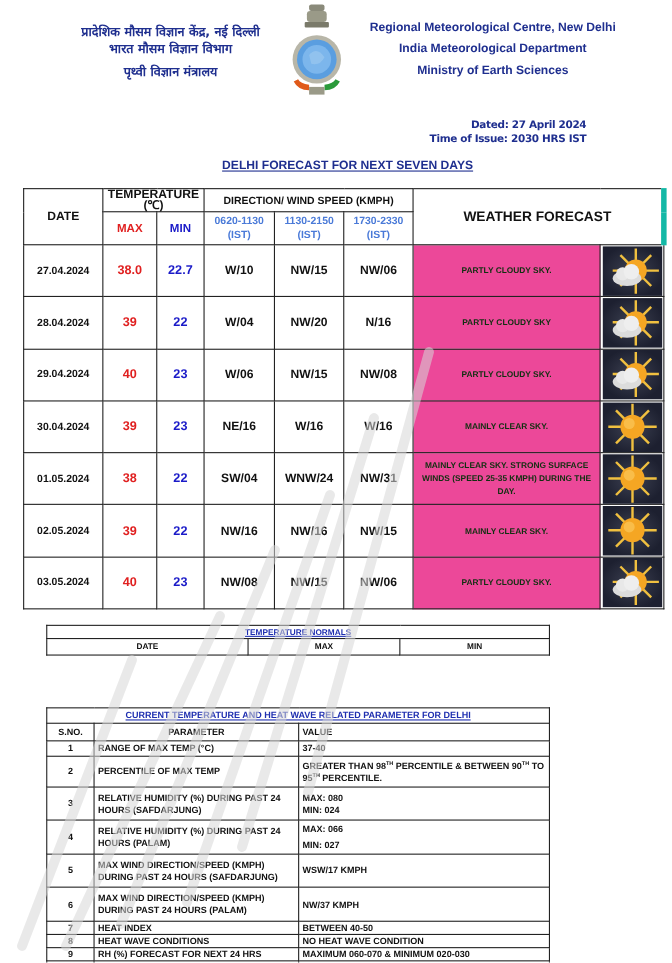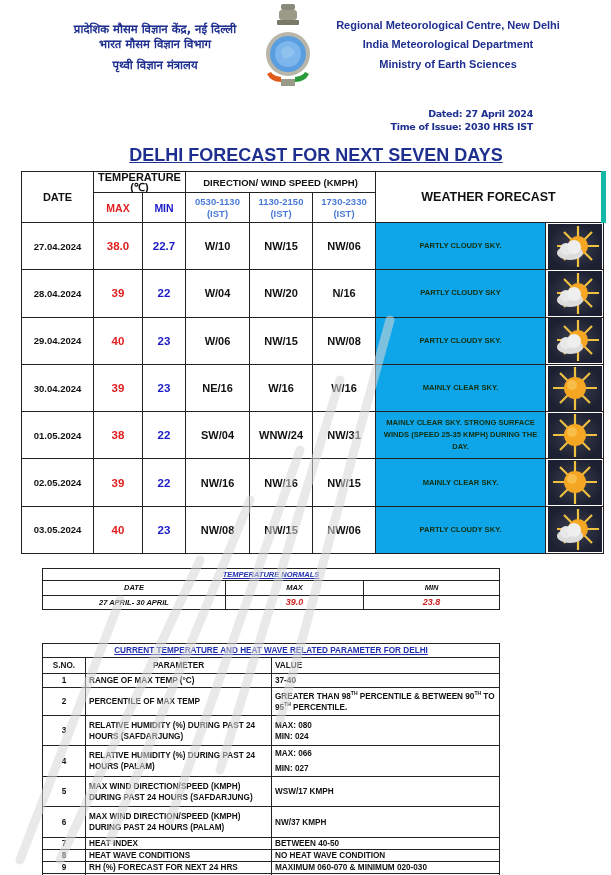--- a/index.html
+++ b/index.html
@@ -6,45 +6,45 @@
   html, body { width: 611px; height: 875px; overflow: hidden; background: #fff; }
   body { position: relative; font-family: "Liberation Sans", sans-serif; color: #111; }
 
   .abs { position: absolute; }
 
   
   .hindi { color: #1f2f8f; font-family: "DejaVu Sans", sans-serif; font-weight: bold; font-size: 11.5px; text-align: center; width: 230px; left: 40px; line-height: 21px; }
   .eng { color: #1f2f8f; font-weight: bold; font-size: 11px; text-align: center; width: 260px; left: 318px; line-height: 19.5px; }
   .logo { left: 263px; top: 2px; width: 50px; height: 88px; }
   .dated { right: 78px; text-align: right; color: #1f2f8f; font-weight: bold; font-size: 9.5px; line-height: 13px; font-family: "DejaVu Sans", sans-serif; letter-spacing: -0.3px; }
-  .main-title { left: 0; width: 611px; text-align: center; top: 145px; color: #1f2f8f; font-weight: bold; font-size: 18px; text-decoration: underline; padding-left: 21px; }
+  .main-title { left: 0; width: 611px; text-align: center; top: 145px; color: #1f2f8f; font-weight: bold; font-size: 11px; text-decoration: underline; padding-left: 21px; }
 
   
   table { border-collapse: collapse; position: absolute; table-layout: fixed; }
   .ft { left: 21px; top: 171px; width: 582px; }
   .ft td, .ft th { border: 1px solid #222; text-align: center; vertical-align: middle; font-weight: bold; }
   .ft th { font-size: 10px; }
   .ft .date-h { font-size: 11px; }
   .ft .temp-h { font-size: 11px; line-height: 10px; }
   .ft .max-h { color: #e02020; font-size: 10.5px; }
   .ft .min-h { color: #1a1ac8; font-size: 10.5px; }
   .ft .wind-h { font-size: 9.5px; }
   .ft .slot-h { color: #4a7ad8; font-size: 9.5px; line-height: 12px; font-weight: bold; }
   .ft .wf-h { font-size: 12.5px; }
   .ft td { font-size: 10.5px; height: 47.3px; }
   .ft td.date { font-size: 9.5px; }
   .ft td.max { color: #e02020; font-size: 11.5px; }
   .ft td.min { color: #1a1ac8; font-size: 11.5px; }
   .ft td.wind { font-size: 11px; }
-  .ft td.fc { background: #0ea5e9; color: #103010; font-size: 7.6px; line-height: 12px; padding: 0 4px; border-right: 1px solid #222; }
+  .ft td.fc { background: #ec4899; color: #103010; font-size: 7.6px; line-height: 12px; padding: 0 4px; border-right: 1px solid #222; }
   .ft td.icon-cell { padding: 0 1px; background: #fff; border-left: none; }
   .wx-icon { width: 54px; height: 45px; margin: 0 auto; background: radial-gradient(ellipse at 50% 50%, #3d4152 0%, #1d2030 75%); position: relative; display: block; }
 
   
-  .nt { left: 42px; top: 568px; width: 457px; font-style: italic; }
+  .nt { left: 42px; top: 568px; width: 457px; }
   .nt td { border: 1px solid #222; text-align: center; font-size: 7.5px; font-weight: bold; height: 14.5px; }
   .nt td.title { color: #1f2fb0; text-decoration: underline; height: 12px; font-size: 7.5px; }
   .nt td.red { color: #d02020; font-size: 9px; }
 
   
   .ht { left: 42px; top: 643px; width: 457px; }
   .ht td { border: 1px solid #222; font-size: 8.2px; font-weight: bold; padding: 0 3px; line-height: 11px; vertical-align: middle; }
   .ht td.title { color: #1f2fb0; text-decoration: underline; text-align: center; height: 14px; }
   .ht td.c { text-align: center; }
   .ht sup { font-size: 5px; vertical-align: super; line-height: 0; }
@@ -96,21 +96,21 @@
   <tbody>
       <tr style="height:21px">
     <th rowspan="2" class="date-h">DATE</th>
     <th colspan="2" class="temp-h">TEMPERATURE (℃)</th>
     <th colspan="3" class="wind-h">DIRECTION/ WIND SPEED (KMPH)</th>
     <th colspan="2" rowspan="2" class="wf-h" style="border-right:5px solid #14b8a6;">WEATHER FORECAST</th>
   </tr>
   <tr style="height:30px">
     <th class="max-h">MAX</th>
     <th class="min-h">MIN</th>
-    <th class="slot-h">0530-1130 (IST)</th>
+    <th class="slot-h">0620-1130 (IST)</th>
     <th class="slot-h">1130-2150 (IST)</th>
     <th class="slot-h">1730-2330 (IST)</th>
   </tr>
   </tbody>
     <tbody id="ft-body">
       <tr>
         <td class="date">27.04.2024</td>
         <td class="max">38.0</td>
         <td class="min">22.7</td>
         <td class="wind">W/10</td>
@@ -288,25 +288,20 @@
       <col style="width:136px">
     </colgroup>
   <tbody>
       <tr>
         <td colspan="3" class="title">TEMPERATURE NORMALS</td>
       </tr>
   <tr>
     <td>DATE</td>
     <td>MAX</td>
     <td>MIN</td>
-  </tr>
-  <tr>
-    <td>27 APRIL- 30 APRIL</td>
-    <td class="red">39.0</td>
-    <td class="red">23.8</td>
   </tr>
 </tbody>
   </table>
 
 <table class="ht">
   <colgroup>
       <col style="width:43px">
       <col style="width:186px">
       <col style="width:228px">
     </colgroup>

